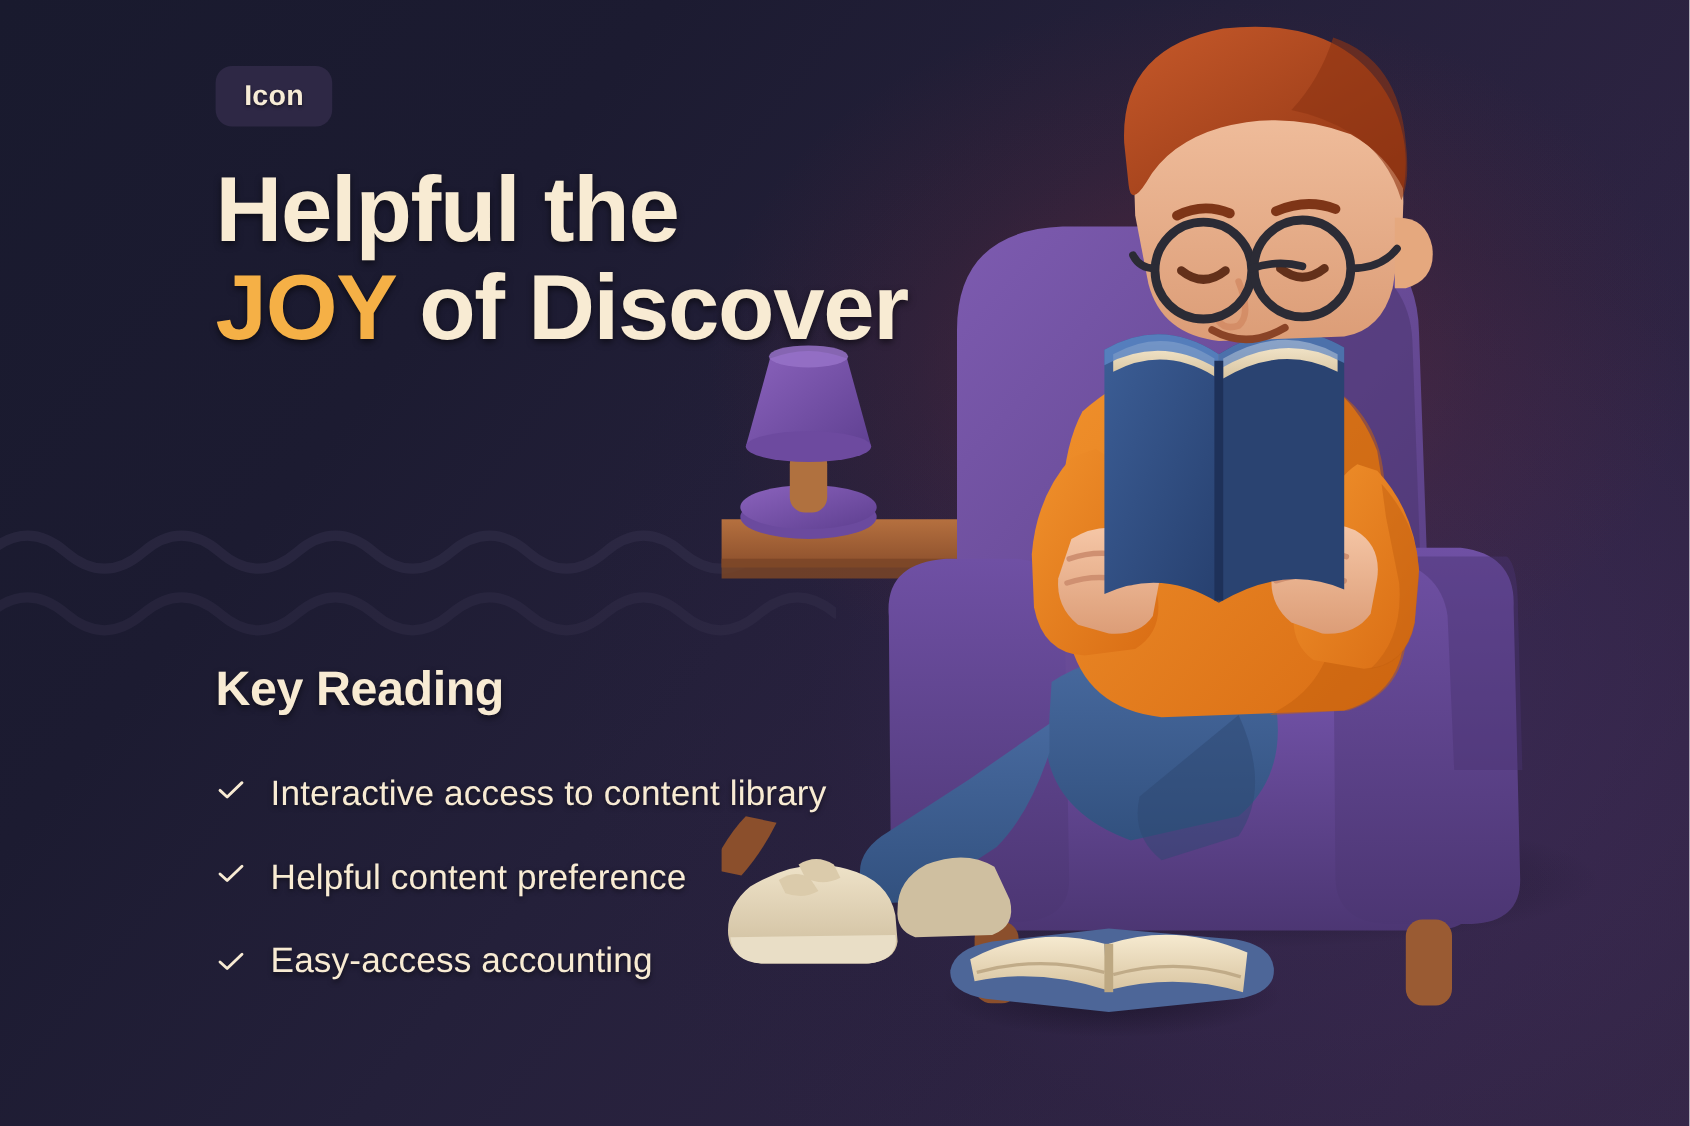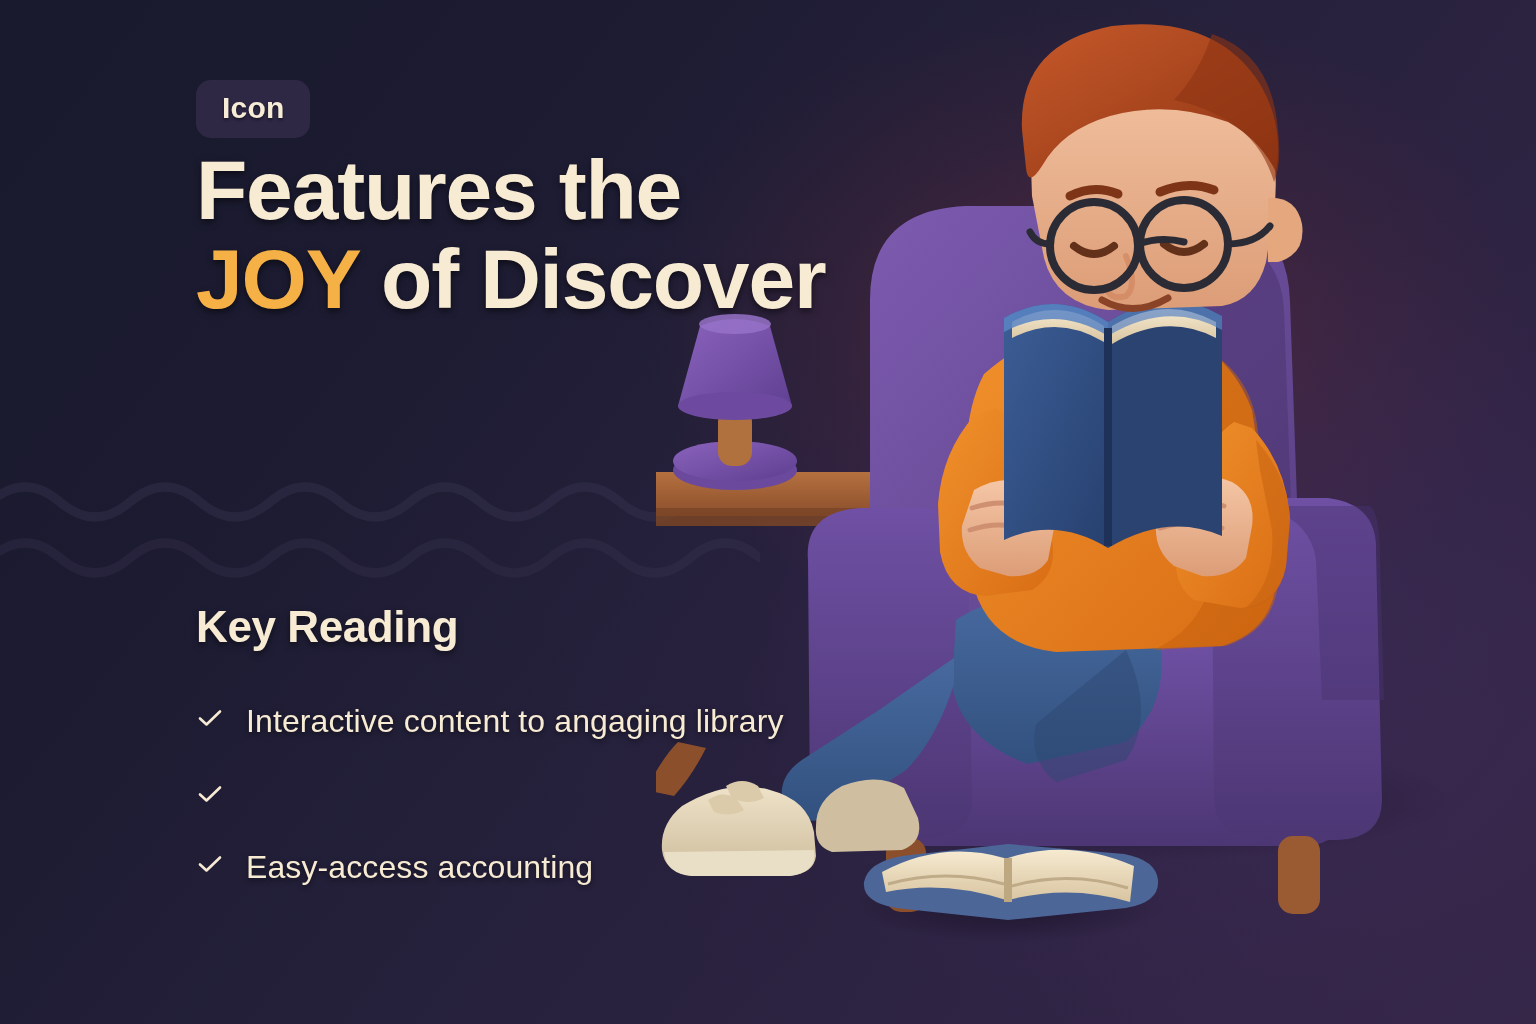--- a/index.html
+++ b/index.html
@@ -13,39 +13,38 @@
       radial-gradient(ellipse 620px 460px at 1090px 330px, rgba(150,52,60,0.34) 0%, rgba(120,44,58,0.15) 42%, rgba(0,0,0,0) 72%),
       radial-gradient(ellipse 900px 760px at 1230px 640px, rgba(74,48,104,0.40) 0%, rgba(48,32,70,0.12) 55%, rgba(0,0,0,0) 80%),
       linear-gradient(128deg, #191a2e 0%, #1c1b31 26%, #24203a 48%, #2c2341 70%, #332647 88%, #362849 100%);
     overflow:hidden;
   }
   #waves { position:absolute; left:0; top:462px; width:760px; height:130px; opacity:.55; pointer-events:none; }
   .badge {
     position:absolute; left:196px; top:60px;
     padding:11px 26px 13px; border-radius:15px;
     background:#2e2845;
-    color:#f7ecd6; font-size:30px; font-weight:700; letter-spacing:.2px;
+    color:#f7ecd6; font-size:26px; font-weight:700; letter-spacing:.2px;
     text-shadow:0 2px 3px rgba(0,0,0,.45);
-    margin-top:20px;
   }
   .headline {
     position:absolute; left:196px; top:146px; width:760px;
     font-size:84px; line-height:1.06; font-weight:700;
     color:#f8ebd3; letter-spacing:-1.2px;
     text-shadow:0 3px 7px rgba(0,0,0,.55);
   }
   .headline .joy { color:#f5b046; }
   .kf-title {
     position:absolute; left:196px; top:602px;
     font-size:44px; font-weight:700; color:#f8ebd3; letter-spacing:-.4px;
     text-shadow:0 3px 6px rgba(0,0,0,.5);
   }
   .features { position:absolute; left:196px; top:700px; width:640px; }
   .feature { display:flex; align-items:flex-start; gap:22px; margin-bottom:34px; }
-  .feature:last-child { margin-bottom:0; }
+  .feature:last-child { margin-bottom:0;align-items:center; }
   .chk { flex:0 0 auto; width:28px; height:36px; display:flex; align-items:center; justify-content:center; }
   .chk svg { display:block; }
   .ftext {
     font-size:32px; line-height:1.32; font-weight:500; color:#f8ebd3;
     letter-spacing:.1px; text-shadow:0 2px 5px rgba(0,0,0,.5);
   }
   #art { position:absolute; right:0; top:0; width:880px; height:1024px; }
 </style>
 </head>
 <body>
@@ -55,43 +54,44 @@
   <svg id="waves" viewBox="0 0 760 130" preserveAspectRatio="none">
     <path d="M-10 40 Q 25 10 60 40 T 130 40 T 200 40 T 270 40 T 340 40 T 410 40 T 480 40 T 550 40 T 620 40 T 690 40 T 760 40" fill="none" stroke="#3a3552" stroke-width="9" stroke-linecap="round" opacity=".75"></path>
     <path d="M-10 96 Q 25 66 60 96 T 130 96 T 200 96 T 270 96 T 340 96 T 410 96 T 480 96 T 550 96 T 620 96 T 690 96 T 760 96" fill="none" stroke="#3a3552" stroke-width="9" stroke-linecap="round" opacity=".6"></path>
   </svg>
 
   <div class="badge">
     <span>Icon</span>
   </div>
 
   <h1 class="headline">
-    <span>Features the</span><br>
+    <span>Helpful the</span><br>
     <span class="joy">JOY</span><span> of Discover</span>
   </h1>
 
   <h2 class="kf-title">Key Reading</h2>
 
   <div class="features">
 
     <div class="feature">
       <span class="chk">
         <svg width="26" height="20" viewBox="0 0 26 20">
             <path d="M3 10.5 L9.5 16.5 L23 3.5" fill="none" stroke="#f8ebd3" stroke-width="2.6" stroke-linecap="round" stroke-linejoin="round"></path>
           </svg>
       </span>
-      <span class="ftext">Interactive content to angaging library</span>
+      <span class="ftext">Interactive access to content library</span>
     </div>
 
     <div class="feature">
       <span class="chk">
         <svg width="26" height="20" viewBox="0 0 26 20">
             <path d="M3 10.5 L9.5 16.5 L23 3.5" fill="none" stroke="#f8ebd3" stroke-width="2.6" stroke-linecap="round" stroke-linejoin="round"></path>
           </svg>
       </span>
+      <span class="ftext">Helpful content preference</span>
     </div>
 
     <div class="feature">
       <span class="chk">
         <svg width="26" height="20" viewBox="0 0 26 20">
             <path d="M3 10.5 L9.5 16.5 L23 3.5" fill="none" stroke="#f8ebd3" stroke-width="2.6" stroke-linecap="round" stroke-linejoin="round"></path>
           </svg>
       </span>
       <span class="ftext">Easy-access accounting</span>
     </div>

